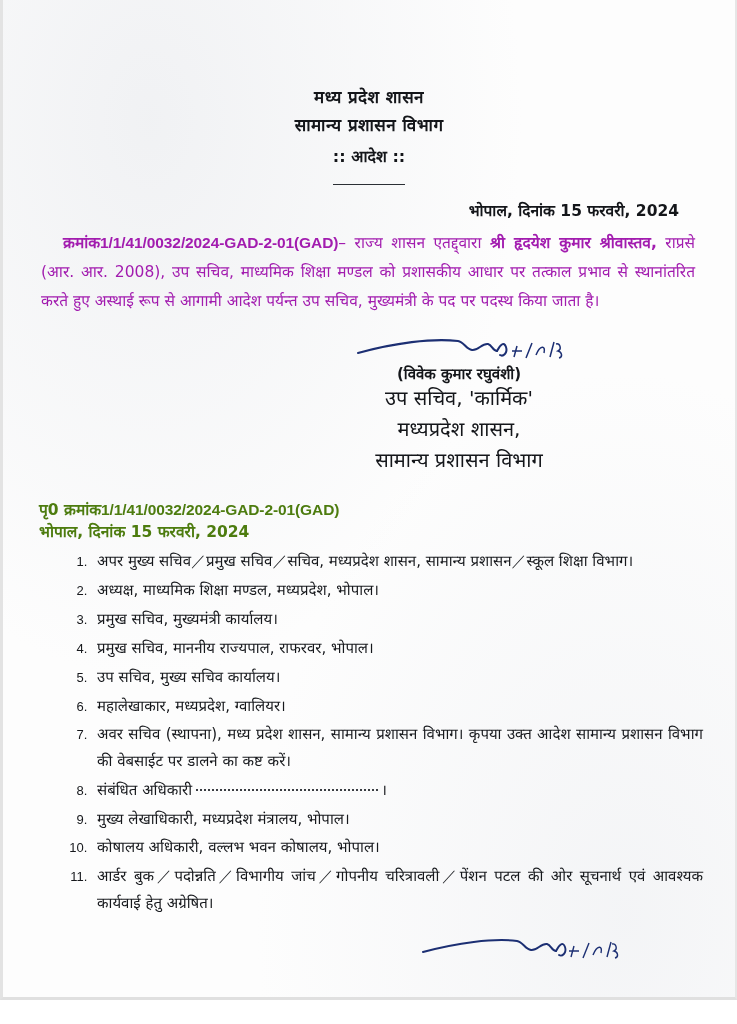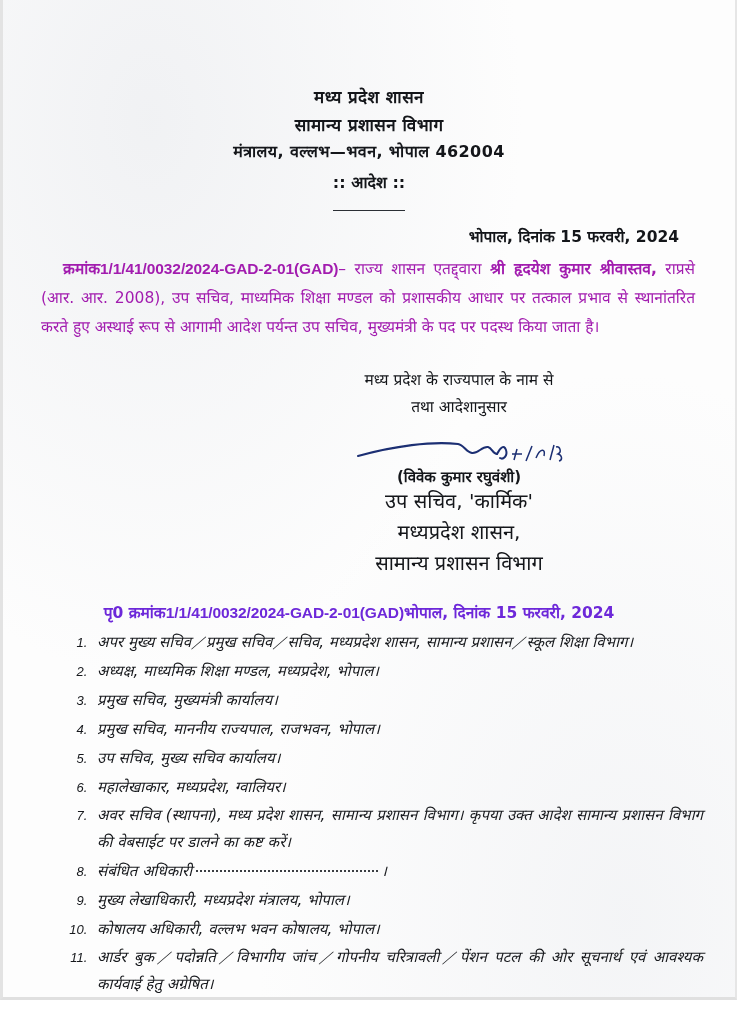--- a/index.html
+++ b/index.html
@@ -121,21 +121,22 @@
     line-height: 1.55;
   }
 
   
   .endorse {
     display: flex;
     align-items: baseline;
     justify-content: center;
     margin-top: 22px;
     padding: 0 24px 0 4px;
-    color: #6d28d9;
+    color: #4d7c0f;
+    flex-direction: column;
   }
   .endorse-no {
     font-size: 15.5px;
     font-weight: 700;
   }
   .endorse-no .num {
     font-family: "Liberation Sans", sans-serif;
     letter-spacing: -.1px;
   }
   .endorse-date {
@@ -150,21 +151,20 @@
     font-weight: 700;
     color: #14161a;
     padding-left: 4px;
   }
   ol.copy-list {
     margin: 6px 0 0 0;
     padding-left: 56px;
     font-size: 15px;
     line-height: 1.76;
     color: #16181c;
-    font-style: italic;
   }
   ol.copy-list li {
     margin-bottom: 2.5px;
     padding-left: 6px;
     text-align: justify;
     text-justify: inter-word;
   }
   ol.copy-list li::marker {
     font-family: "Liberation Sans", sans-serif;
     font-size: 13px;
@@ -189,32 +189,27 @@
 <body>
 
 <div class="page">
   <div class="scan-tint"></div>
 
   <div class="content">
 
     <div class="letterhead">
       <div class="lh-line">मध्य प्रदेश शासन</div>
       <div class="lh-line">सामान्य प्रशासन विभाग</div>
-      <div class="lh-line addr">मंत्रालय, वल्लभ—भवन, भोपाल 462004</div>
       <div class="order-head">:: आदेश ::</div>
     </div>
 
     <div class="place-date">भोपाल, दिनांक 15 फरवरी, 2024</div>
 
     <p class="body-para"><b>क्रमांक</b><span class="memo-no">1/1/41/0032/2024-GAD-2-01(GAD)</span><span>–</span><span> राज्य शासन एतद्द्वारा </span><b>श्री हृदयेश कुमार श्रीवास्तव,</b><span> राप्रसे (आर. आर. 2008), उप सचिव, माध्यमिक शिक्षा मण्डल को प्रशासकीय आधार पर तत्काल प्रभाव से स्थानांतरित करते हुए अस्थाई रूप से आगामी आदेश पर्यन्त उप सचिव, मुख्यमंत्री के पद पर पदस्थ किया जाता है।</span></p>
 
-    <div class="attest">
-      <div>मध्य प्रदेश के राज्यपाल के नाम से</div>
-      <div>तथा आदेशानुसार</div>
-    </div>
 
     <div class="sig-block">
       <div class="sig-mark">
         <svg width="210" height="34" viewBox="0 0 210 34" aria-hidden="true">
           <path d="M4 22 C 40 12, 78 7, 104 10 C 110 11, 112 18, 118 19 C 124 20, 128 12, 134 13 C 138 14, 139 20, 143 20" fill="none" stroke="#1c2f73" stroke-width="2.1" stroke-linecap="round"></path>
           <path d="M143 20 C 146 14, 150 10, 152 16 C 154 22, 149 26, 146 24" fill="none" stroke="#1c2f73" stroke-width="2" stroke-linecap="round"></path>
           <path d="M160 26 L 163 15 M 158 20 L 168 20" fill="none" stroke="#1c2f73" stroke-width="1.5"></path>
           <path d="M172 27 L 178 12" fill="none" stroke="#1c2f73" stroke-width="1.5"></path>
           <path d="M182 24 C 186 14, 192 14, 190 22" fill="none" stroke="#1c2f73" stroke-width="1.5"></path>
           <path d="M196 26 L 200 11" fill="none" stroke="#1c2f73" stroke-width="1.5"></path>
@@ -230,21 +225,21 @@
     <div class="endorse">
       <div class="endorse-no"><span>पृ0 क्रमांक</span><span class="num">1/1/41/0032/2024-GAD-2-01(GAD)</span></div>
       <div class="endorse-date">भोपाल, दिनांक 15 फरवरी, 2024</div>
     </div>
 
 
     <ol class="copy-list">
       <li>अपर मुख्य सचिव／प्रमुख सचिव／सचिव, मध्यप्रदेश शासन, सामान्य प्रशासन／स्कूल शिक्षा विभाग।</li>
       <li>अध्यक्ष, माध्यमिक शिक्षा मण्डल, मध्यप्रदेश, भोपाल।</li>
       <li>प्रमुख सचिव, मुख्यमंत्री कार्यालय।</li>
-      <li>प्रमुख सचिव, माननीय राज्यपाल, राजभवन, भोपाल।</li>
+      <li>प्रमुख सचिव, माननीय राज्यपाल, राफरवर, भोपाल।</li>
       <li>उप सचिव, मुख्य सचिव कार्यालय।</li>
       <li>महालेखाकार, मध्यप्रदेश, ग्वालियर।</li>
       <li>अवर सचिव (स्थापना), मध्य प्रदेश शासन, सामान्य प्रशासन विभाग। कृपया उक्त आदेश सामान्य प्रशासन विभाग की वेबसाईट पर डालने का कष्ट करें।</li>
       <li><span>संबंधित अधिकारी</span><span class="dotfill"></span><span>।</span></li>
       <li>मुख्य लेखाधिकारी, मध्यप्रदेश मंत्रालय, भोपाल।</li>
       <li>कोषालय अधिकारी, वल्लभ भवन कोषालय, भोपाल।</li>
       <li>आर्डर बुक／पदोन्नति／विभागीय जांच／गोपनीय चरित्रावली／पेंशन पटल की ओर सूचनार्थ एवं आवश्यक कार्यवाई हेतु अग्रेषित।</li>
     </ol>
 
     <div class="sig-block-bottom">

